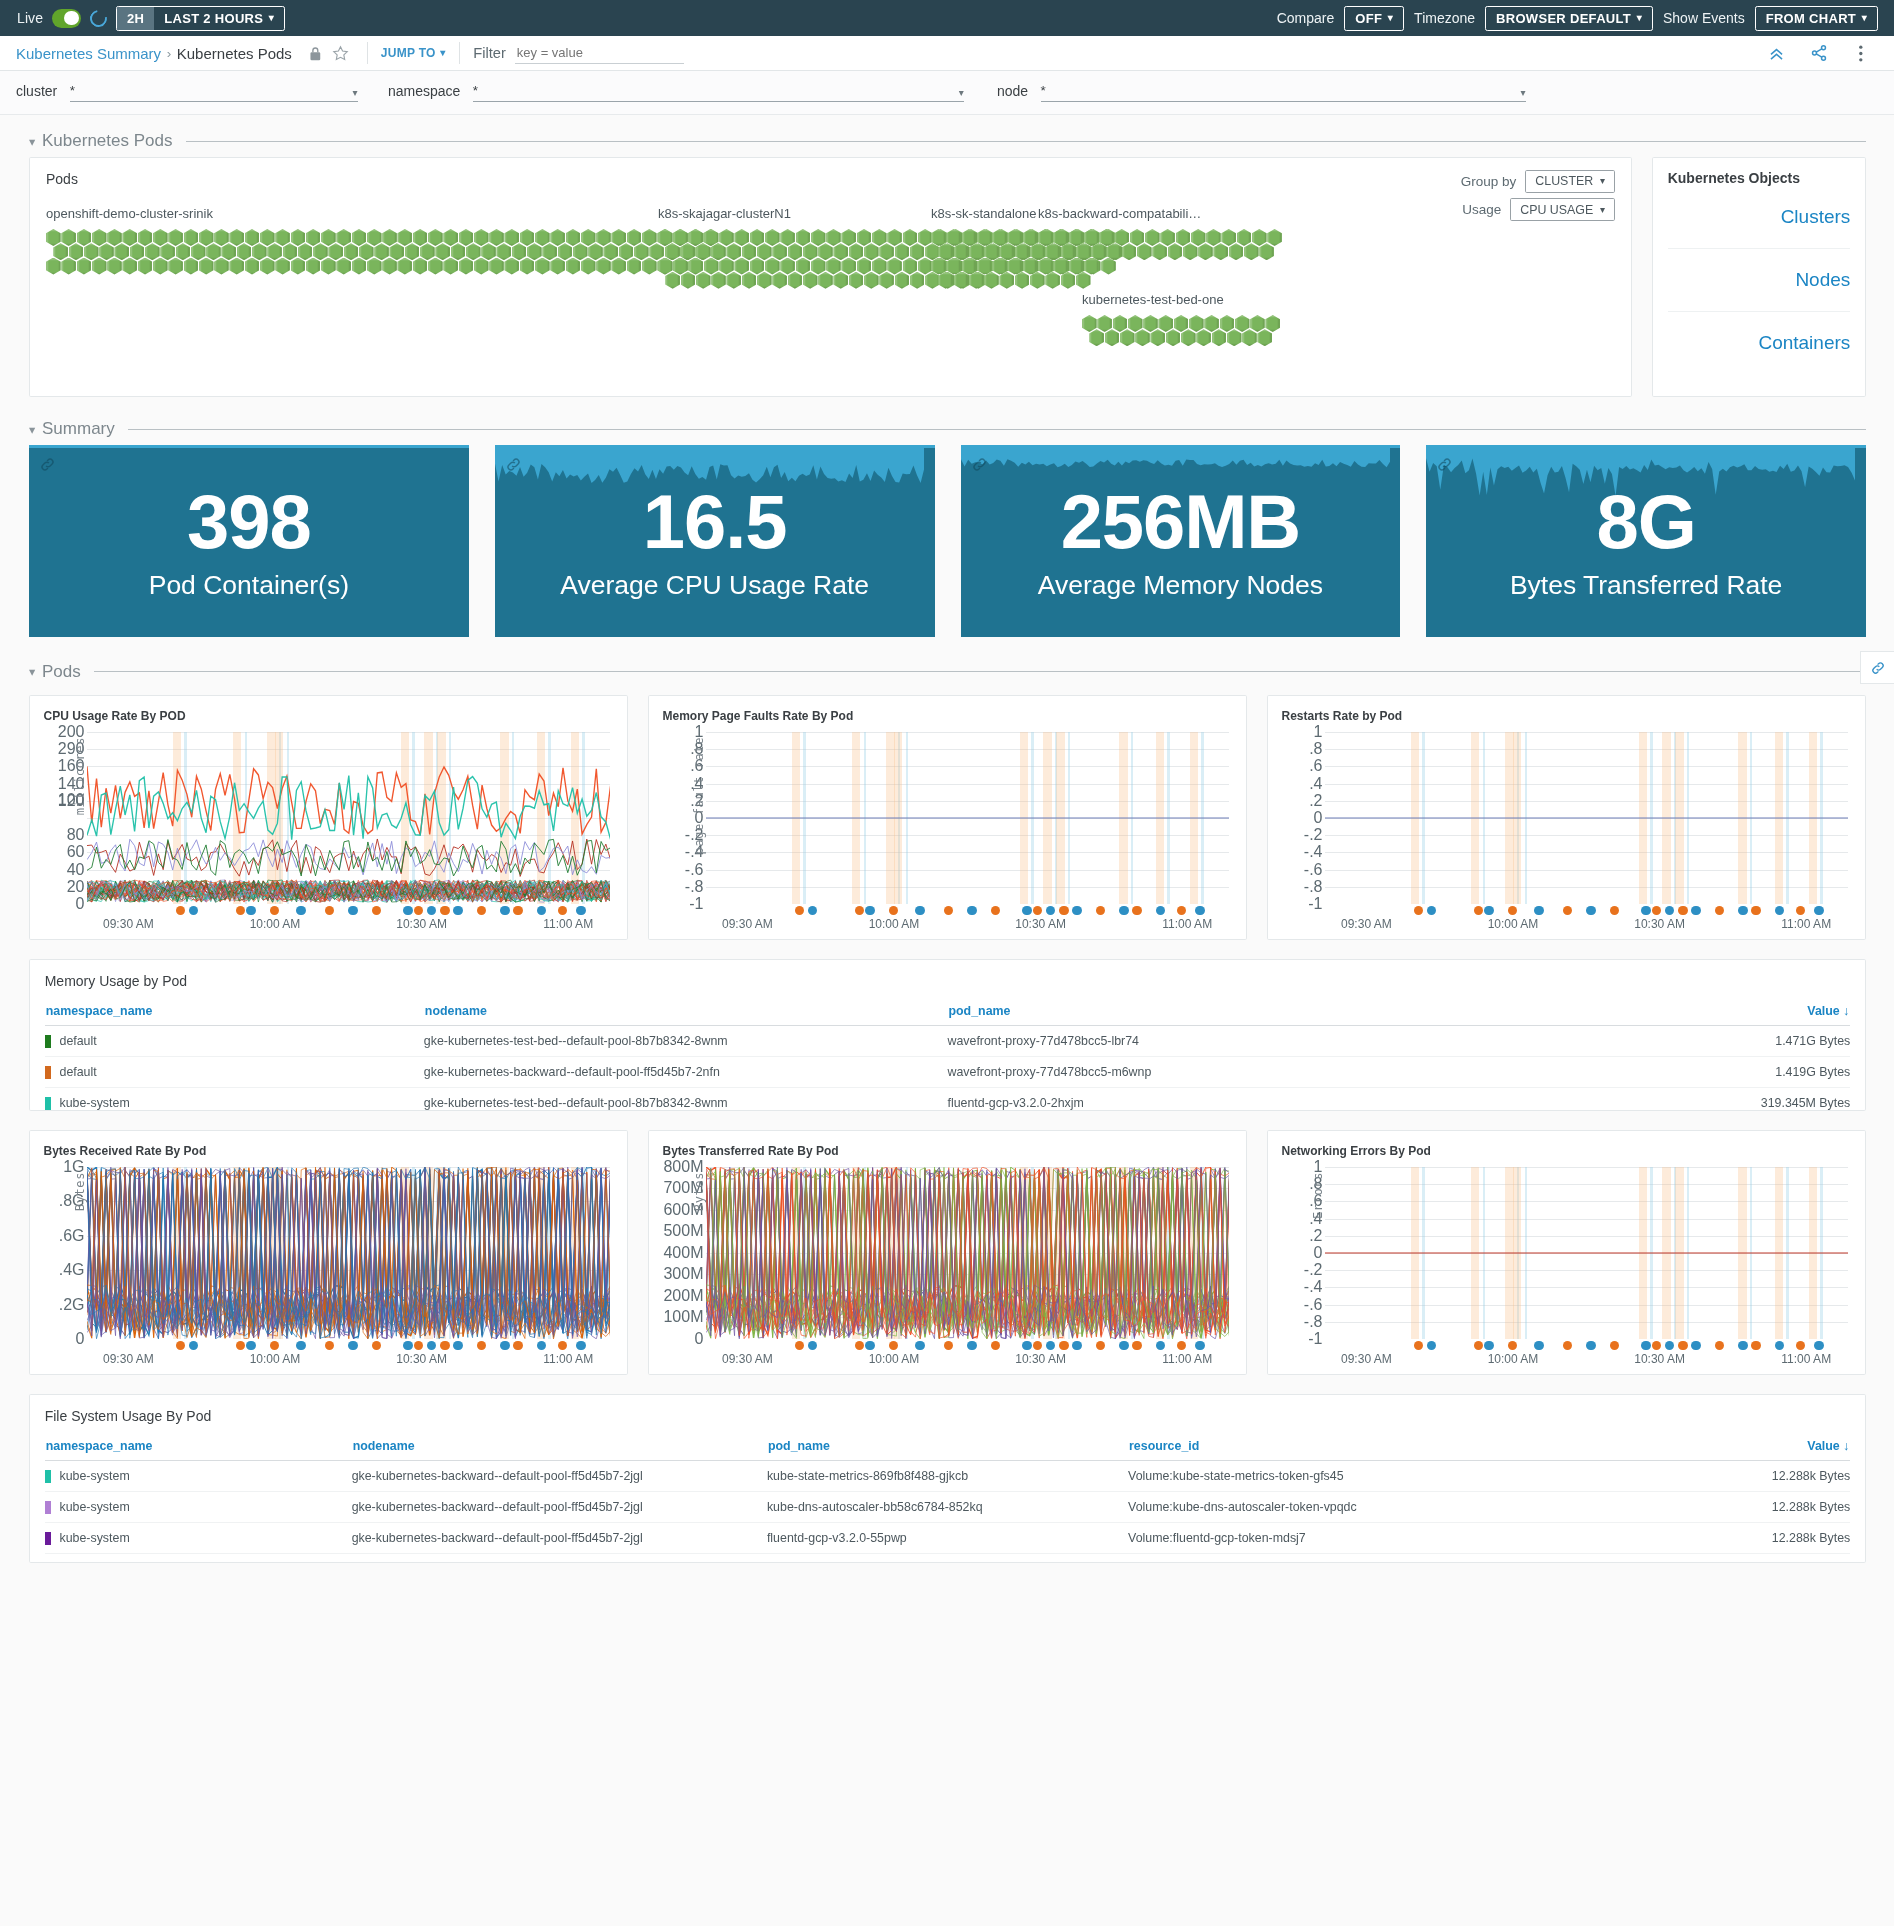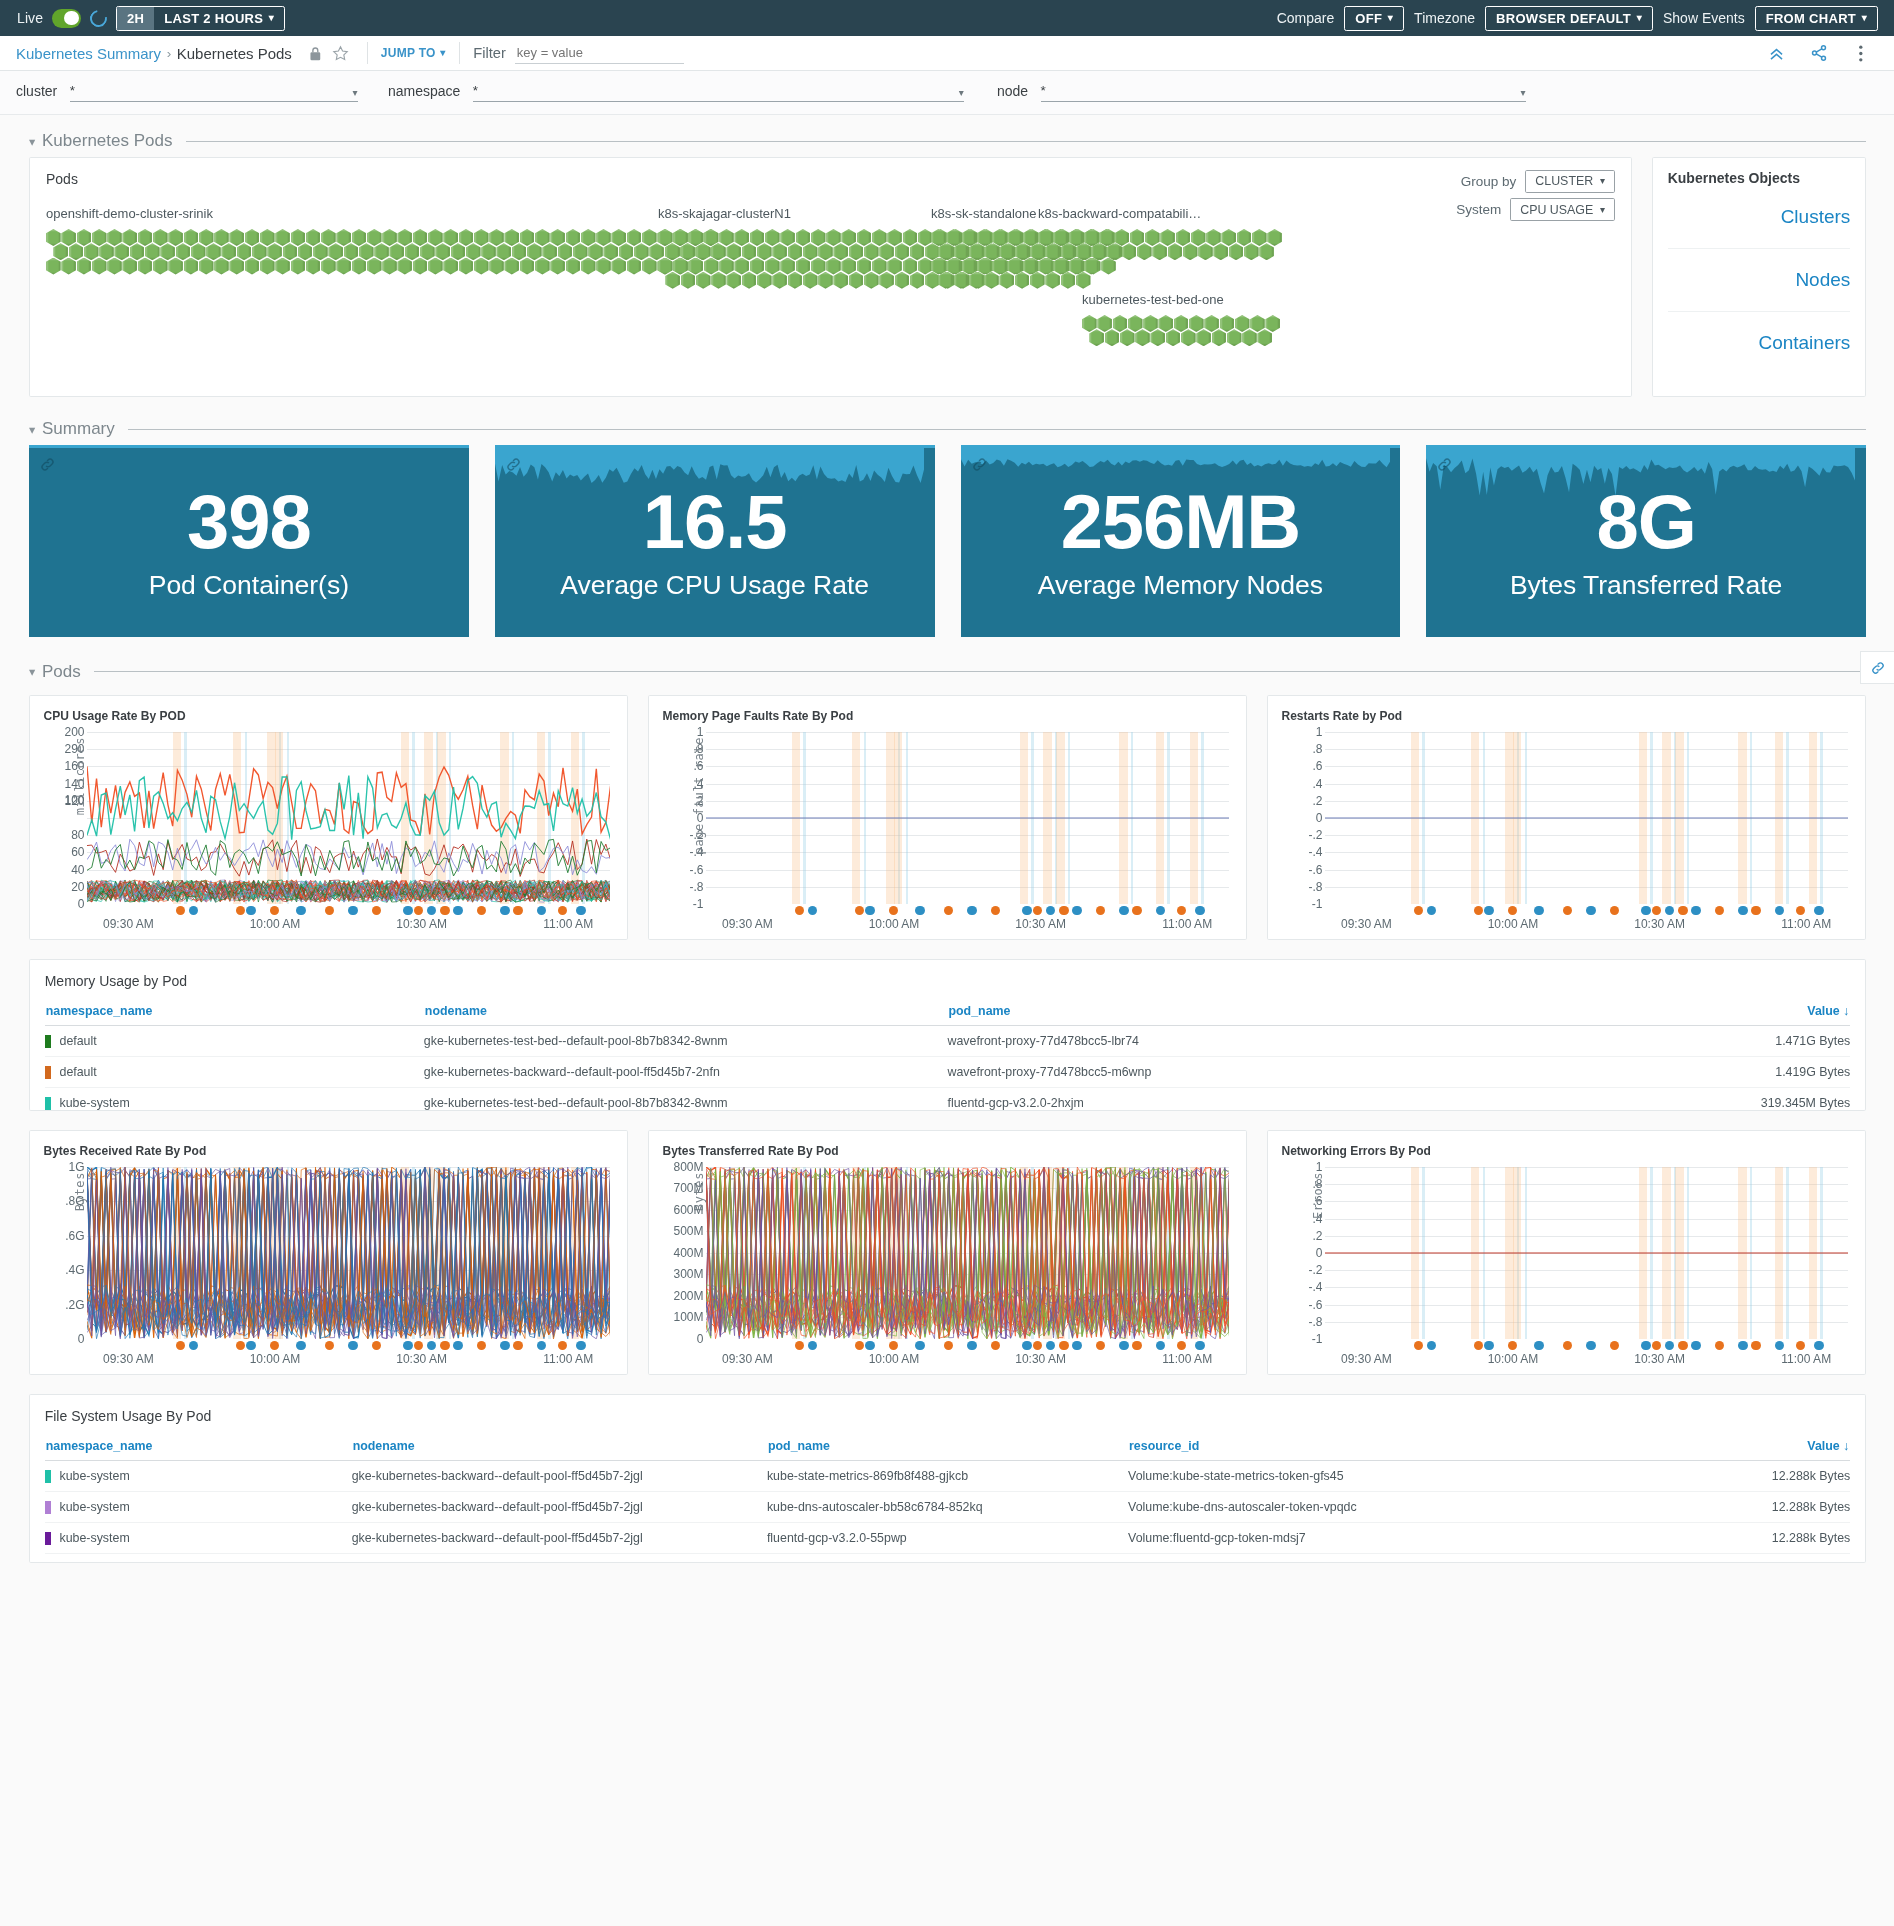--- a/index.html
+++ b/index.html
@@ -143,21 +143,21 @@
   
   .chart-row{ display:flex; gap:20px; padding:0 29px; }
   .chart-card{ flex:1; height:245px; padding:12.4px 13.5px 5.6px 13.5px; position:relative;}
   .chart-title{ font-size:12px; font-weight:bold; color:#3a3f43; }
   .plot{ position:relative; margin-top:9px; height:203px; }
   .ylab{
     position:absolute; left:25px; top:5.6px; font-size:12px; color:#79838a;
     writing-mode:vertical-rl; transform:rotate(180deg);
     font-family:"DejaVu Sans Mono", monospace; letter-spacing:0.6px;
   }
-  .ytick{ position:absolute; right:0; transform:translateY(-50%); font-size:12px; color:#5d6a71; white-space:nowrap;}
+  .ytick{ position:absolute; right:0; transform:translateY(-50%); font-size:16px; color:#5d6a71; white-space:nowrap;}
   .yaxis{ position:absolute; left:0; top:0; width:41px; height:172px;}
   .grid{ position:absolute; left:43px; right:3.4px; top:0; height:172px; overflow:hidden; }
   .gline{ position:absolute; left:0; right:0; height:0.6px; background:#e6e9eb; }
   .xband{ position:absolute; top:0; bottom:0; }
   .xaxis{ position:absolute; left:43px; right:3.4px; bottom:3.4px; height:22.6px; }
   .xtick{ position:absolute; transform:translateX(-50%); font-size:12px; color:#5d6a71; top:8px; white-space:nowrap;}
   .evdot{ position:absolute; width:9.6px; height:9.6px; border-radius:50%; bottom:0; }
 
   
   .table-card{ margin:0 29px; padding:12.4px 14.7px 0 14.7px; }
@@ -303,21 +303,21 @@
       <div class="pods-title">Pods</div>
       <div class="gb-wrap">
         <div class="gb-line">
           <span class="gb-lbl">Group by</span>
           <span class="gb-sel">
             <span>CLUSTER</span>
             <span class="caret">▾</span>
           </span>
         </div>
         <div class="gb-line">
-          <span class="gb-lbl">System</span>
+          <span class="gb-lbl">Usage</span>
           <span class="gb-sel">
             <span>CPU USAGE</span>
             <span class="caret">▾</span>
           </span>
         </div>
       </div>
       <div class="cluster-cols" id="cluster-cols">
           <div class="ccol" style="left: 0px; top: 0px;">
             <div class="ccol-title">openshift-demo-cluster-srinik</div>
             <div class="hive">

